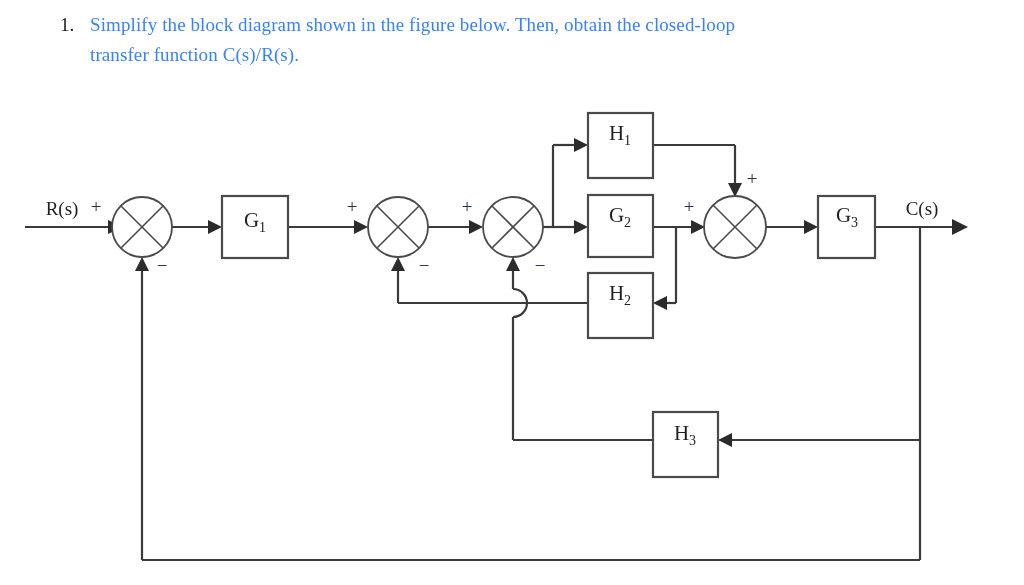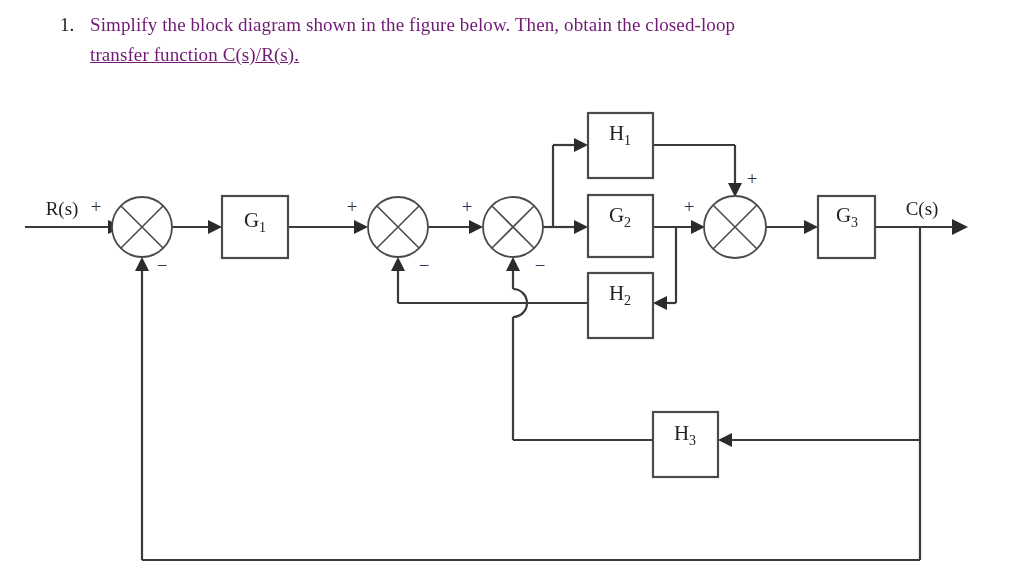--- a/index.html
+++ b/index.html
@@ -36,24 +36,24 @@
     font-size: 19px;
     line-height: 30px;
     width: 30px;
     flex: 0 0 30px;
     color: #1b1b1b;
   }
   .q-body {
     font-size: 19px;
     line-height: 30px;
     letter-spacing: 0.1px;
-    color: #701a75;
+    color: #3b82f6;
     max-width: 860px;
   }
-  .q-line2 { display: block; text-decoration: underline; }
+  .q-line2 { display: block; }
 
   
   #diagram {
     position: absolute;
     left: 0;
     top: 0;
     width: 1024px;
     height: 585px;
   }
   svg { display: block; }

